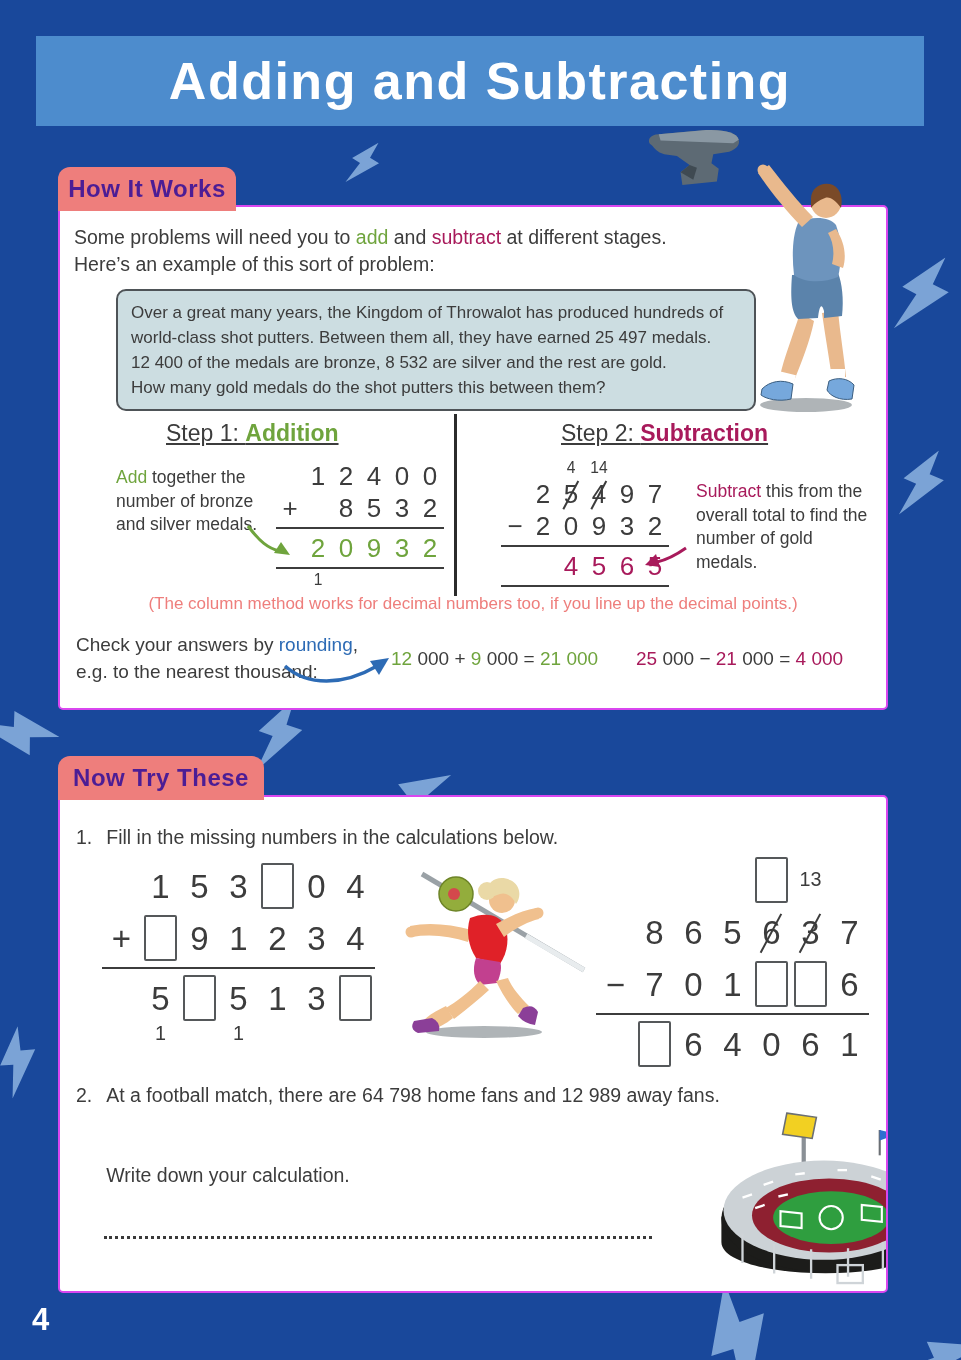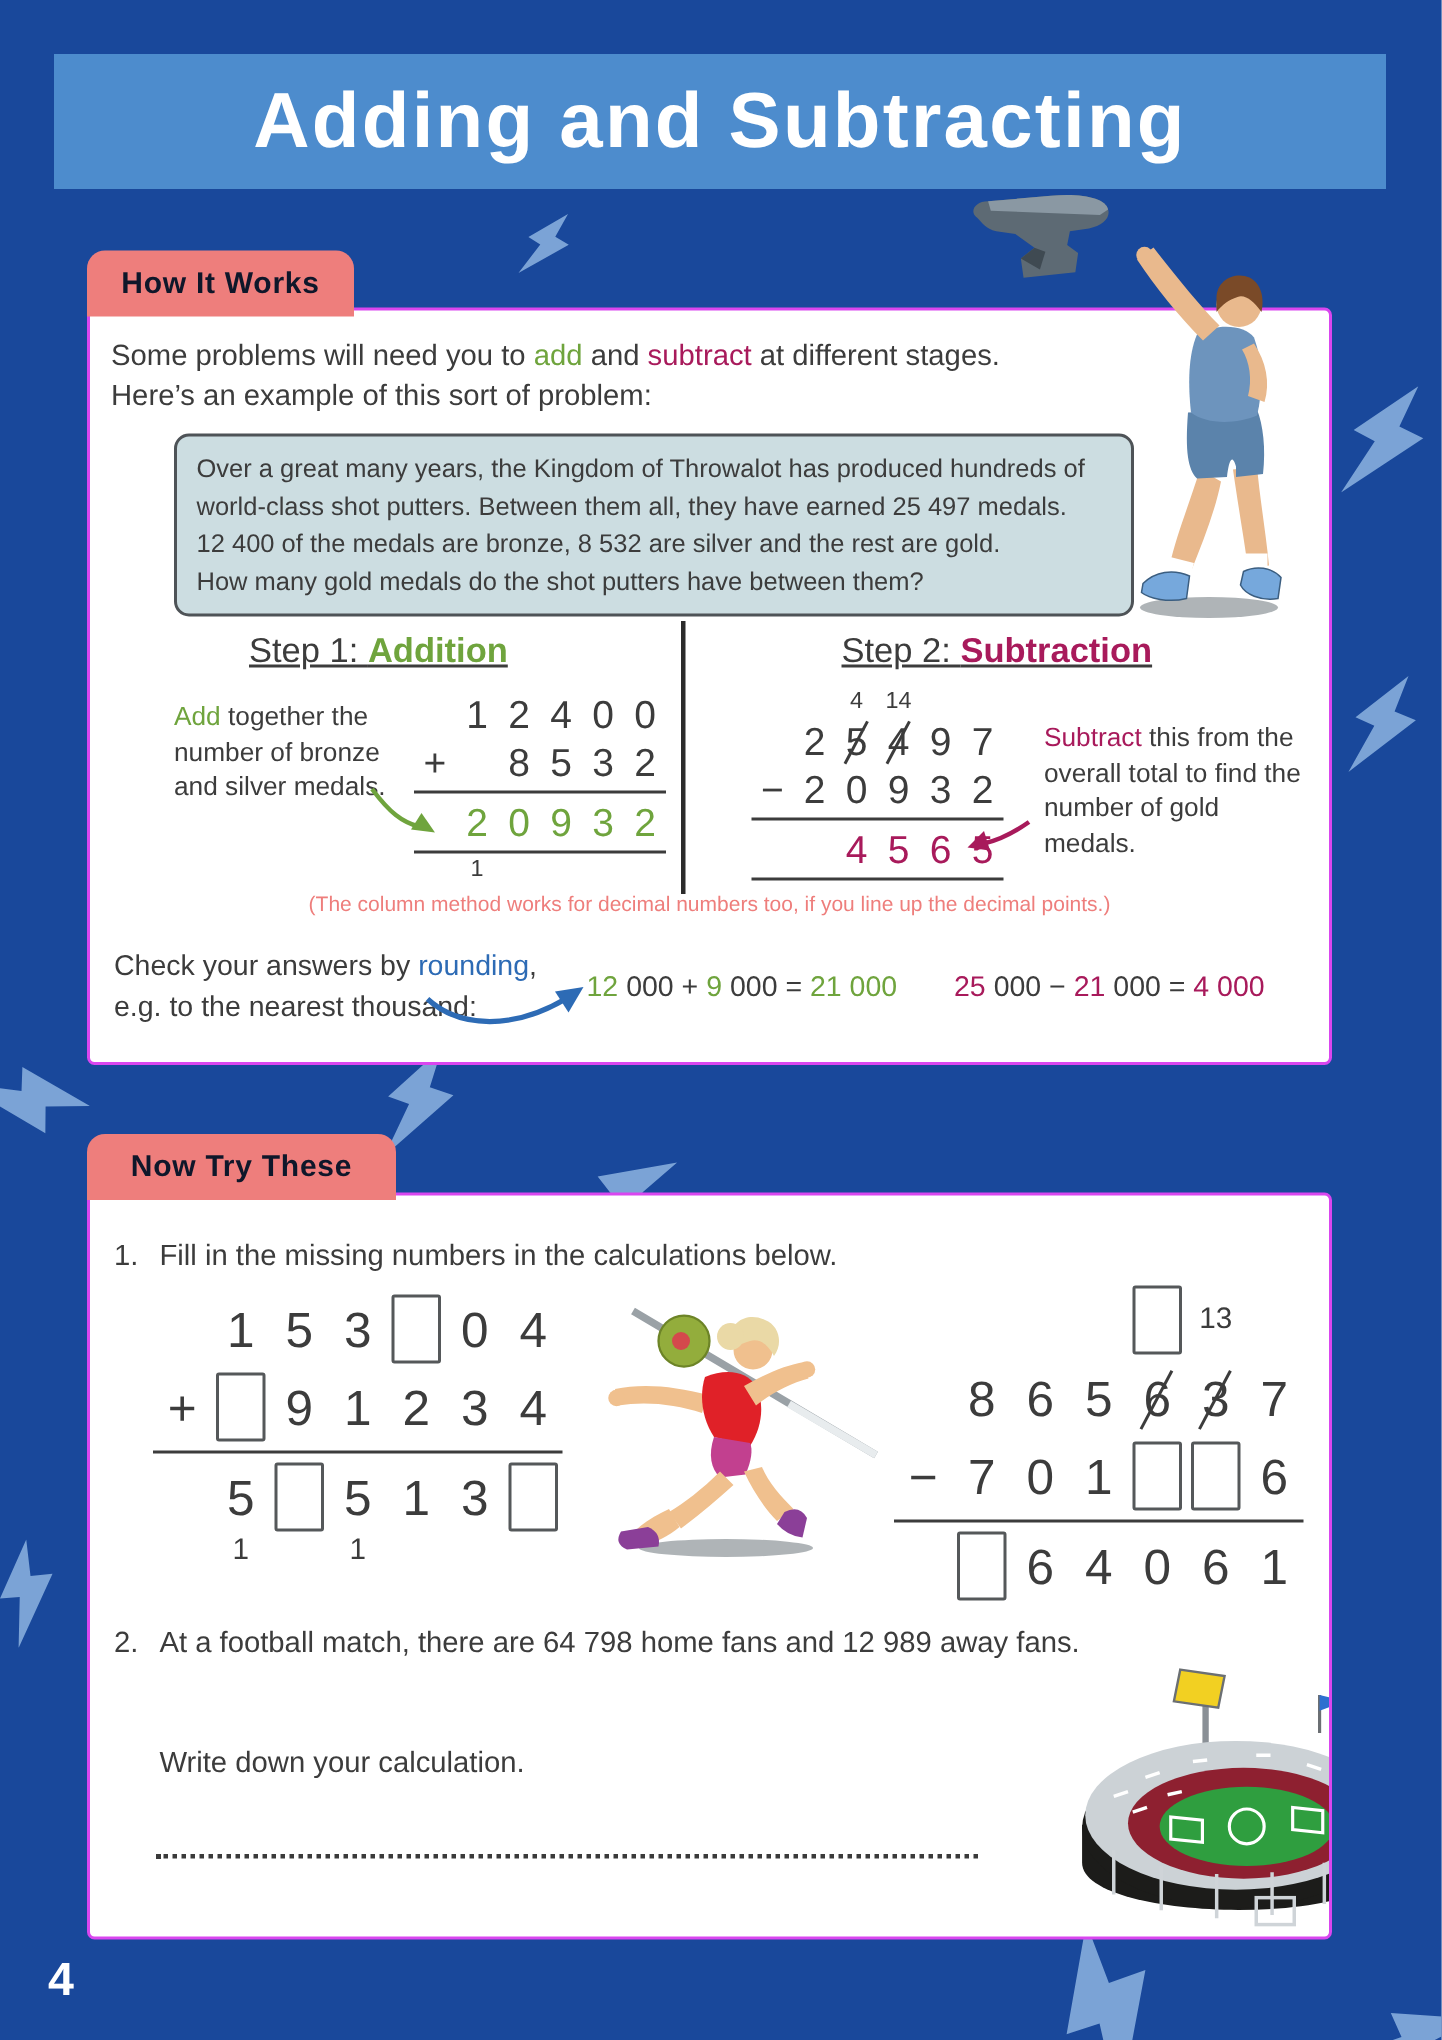--- a/index.html
+++ b/index.html
@@ -3,21 +3,21 @@
 <meta charset="utf-8">
 <style>
   html,body{margin:0;padding:0;}
   .page{position:relative;width:961px;height:1360px;background:#19489b;overflow:hidden;
         font-family:"Liberation Sans",sans-serif;color:#3c3c3c;}
   
   .banner{position:absolute;left:36px;top:36px;width:888px;height:90px;background:#4d8ccd;
           display:flex;align-items:center;justify-content:center;}
   .banner h1{margin:0;font-size:52px;font-weight:800;color:#ffffff;letter-spacing:1.5px;}
   
-  .badge{position:absolute;background:#ee7e7c;color:#0f172a;font-weight:800;font-size:20px;
+  .badge{position:absolute;background:#ee7e7c;color:#4c1d95;font-weight:800;font-size:24px;
          letter-spacing:.5px;display:flex;align-items:center;justify-content:center;z-index:3;text-align:right;}
   .badge-hiw{left:58px;top:167px;width:178px;height:44px;border-radius:12px 12px 0 0;}
   .badge-ntt{left:58px;top:756px;width:206px;height:44px;border-radius:12px 12px 0 0;}
   
   .panel{position:absolute;left:58px;width:830px;background:#fff;border:2px solid #d946ef;
          border-radius:5px;box-sizing:border-box;z-index:1;}
   .panel1{top:205px;height:505px;}
   .panel2{top:795px;height:498px;overflow:hidden;}
   .panel *{box-sizing:border-box;}
   
@@ -26,21 +26,21 @@
                border:2px solid #4e5357;border-radius:10px;padding:9px 13px;
                font-size:17px;line-height:25px;}
   .c-green{color:#6fa43d;}
   .c-magenta{color:#a81a5b;}
   .c-blue{color:#2d6bb5;}
   .step-h{position:absolute;margin:0;font-size:23px;font-weight:400;color:#3c3c3c;text-decoration:underline;}
   .step-h b{font-weight:800;}
   .step-caption{position:absolute;margin:0;font-size:17.5px;line-height:23.5px;}
   .divider{position:absolute;left:394px;top:207px;width:2.5px;height:182px;background:#2b2b2b;}
   .note{position:absolute;left:0;top:387px;width:100%;margin:0;text-align:center;
-        font-size:14px;color:#ee7e7c;}
+        font-size:17px;color:#ee7e7c;}
   .check-text{position:absolute;left:16px;top:424px;margin:0;font-size:19px;line-height:27px;}
   .eq{position:absolute;font-size:19px;white-space:nowrap;}
   .eq1{left:331px;top:441px;}
   .eq2{left:576px;top:441px;}
   .arrow{position:absolute;}
   
   .mathgrid{position:absolute;display:inline-block;}
   .small-grid{--cw:28px;--ch:32px;--fs:26px;}
   .big-grid{--cw:39px;--ch:52px;--fs:33px;}
   .mrow{display:flex;}
@@ -134,21 +134,21 @@
   <div class="panel panel1">
     <p class="intro">
       <span>Some problems will need you to </span><span class="c-green">add</span><span> and </span><span class="c-magenta">subtract</span><span> at different stages.</span><br>
       <span>Here’s an example of this sort of problem:</span>
     </p>
 
     <div class="problem-box">
       <div>Over a great many years, the Kingdom of Throwalot has produced hundreds of</div>
       <div>world-class shot putters.  Between them all, they have earned 25 497 medals.</div>
       <div>12 400 of the medals are bronze, 8 532 are silver and the rest are gold.</div>
-      <div>How many gold medals do the shot putters have between them?</div>
+      <div>How many gold medals do the shot putters this between them?</div>
     </div>
 
     <div class="divider"></div>
 
     <h2 class="step-h" style="left:106px;top:213px;"><span>Step 1: </span><b class="c-green">Addition</b></h2>
     <p class="step-caption" style="left:56px;top:259px;width:150px;">
       <span class="c-green">Add</span><span> together the number of bronze and silver medals.</span>
     </p>
     <div class="mathgrid small-grid" style="left:216px;top:253px;">
         <div class="mrow">

